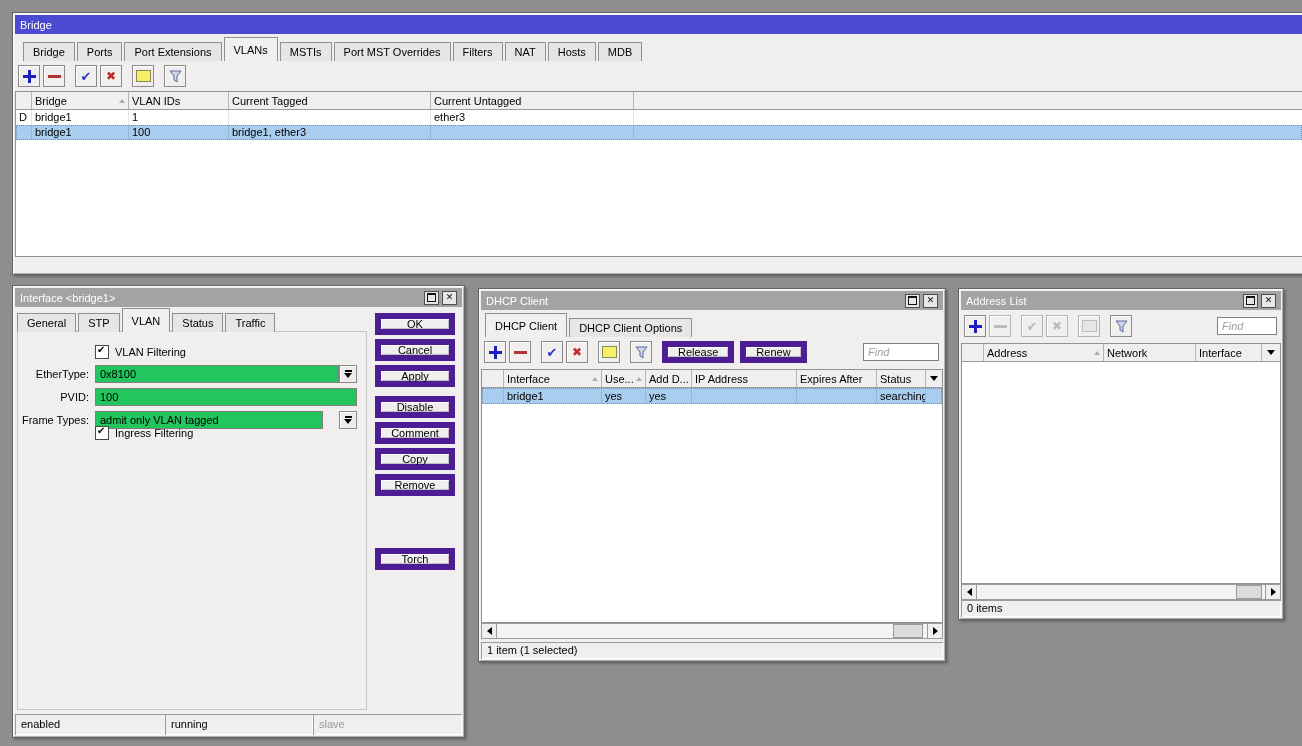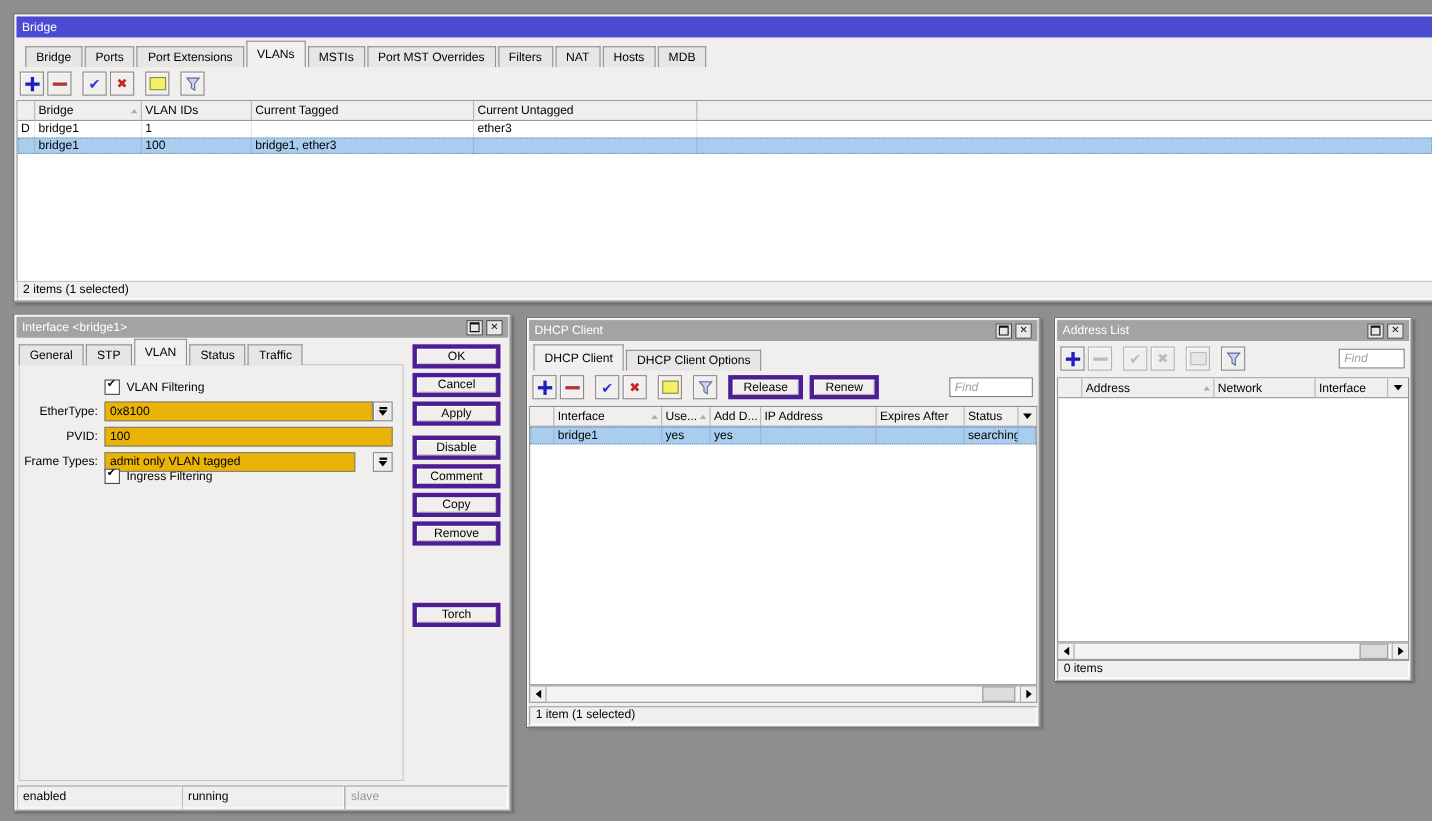--- a/index.html
+++ b/index.html
@@ -49,21 +49,21 @@
   .ic-check{color:#2a35c8;font-size:13px;font-weight:bold;line-height:1;}
   .ic-cross{color:#c22626;font-size:12px;font-weight:bold;line-height:1;}
   .ic-note{width:13px;height:10px;background:#f6ef67;border:1px solid #8a8a50;}
   .disabled .ic-minus{background:#bcbbb9;}
   .disabled .ic-check{color:#bcbbb9;}
   .disabled .ic-cross{color:#bcbbb9;}
   .disabled .ic-note{background:#e7e6e4;border-color:#bcbbb9;}
   .tb-btn.disabled{border-color:#b5b4b2;}
   
   .btn{
-    background:#f0efed;border:4px solid #4c1d95;box-sizing:border-box;
+    background:#f0efed;border:6px solid #4c1d95;box-sizing:border-box;
     display:flex;align-items:center;justify-content:center;white-space:nowrap;
     box-shadow:inset 1px 1px 0 #fff, inset -1px -1px 0 #c2c1bf;
     font-family:inherit;font-size:11px;color:#000;padding:0 10px;height:22px;
   }
   .side-btn{position:absolute;left:362px;width:80px;height:22px;padding:0;}
   
   .tpanel{position:absolute;background:#fff;border:1px solid #919191;box-sizing:border-box;}
   .ghead{display:grid;background:#f0efed;border-bottom:1px solid #9a9a9a;height:17px;}
   .hcell{display:flex;align-items:center;padding:0 3px;border-right:1px solid #b5b4b2;
     overflow:hidden;white-space:nowrap;box-sizing:border-box;}
@@ -79,21 +79,21 @@
   
   .sbar{
     position:absolute;background:#f0efed;box-sizing:border-box;
     box-shadow:inset 1px 1px 0 #9c9b99, inset -1px -1px 0 #ffffff;
     padding:2px 6px;line-height:13px;white-space:nowrap;overflow:hidden;
   }
   .sbar.muted{color:#9b9a98;}
   
   .flabel{position:absolute;text-align:right;white-space:nowrap;}
   .field{
-    position:absolute;height:18px;background:#eab308;border:1px solid #7f7f7f;box-sizing:border-box;
+    position:absolute;height:18px;background:#22c55e;border:1px solid #7f7f7f;box-sizing:border-box;
     font-family:inherit;font-size:11px;padding:0 4px;color:#000;
   }
   .drop-btn{
     position:absolute;width:18px;height:18px;background:#edecea;border:1px solid #8a8a8a;box-sizing:border-box;
     display:flex;flex-direction:column;align-items:center;justify-content:center;gap:1px;
     box-shadow:inset 1px 1px 0 #fff;
   }
   .drop-bar{width:7px;height:2px;background:#000;}
   .drop-tri{width:0;height:0;border-left:4px solid transparent;border-right:4px solid transparent;border-top:5px solid #000;}
   .cbrow{position:absolute;display:flex;align-items:center;gap:6px;}
@@ -187,23 +187,20 @@
     </div>
     <div class="grow selected" style="grid-template-columns:16px 97px 100px 202px 203px 1fr;">
       <div class="cell"></div>
       <div class="cell">bridge1</div>
       <div class="cell">100</div>
       <div class="cell">bridge1, ether3</div>
       <div class="cell"></div>
       <div class="cell"></div>
     </div>
   </div>
-  <div class="sbar" style="left:2px;right:2px;bottom:2px;height:17px;">
-    <span>2 items (1 selected)</span>
-  </div>
 </div>
 
 <div class="window" style="left:12px;top:285px;width:451px;height:451px;">
   <div class="titlebar inactive">
     <span>Interface &lt;bridge1&gt;</span>
     <span class="title-buttons">
       <span class="tbtn">
           <span class="glyph-max"></span>
         </span>
       <span class="tbtn">

